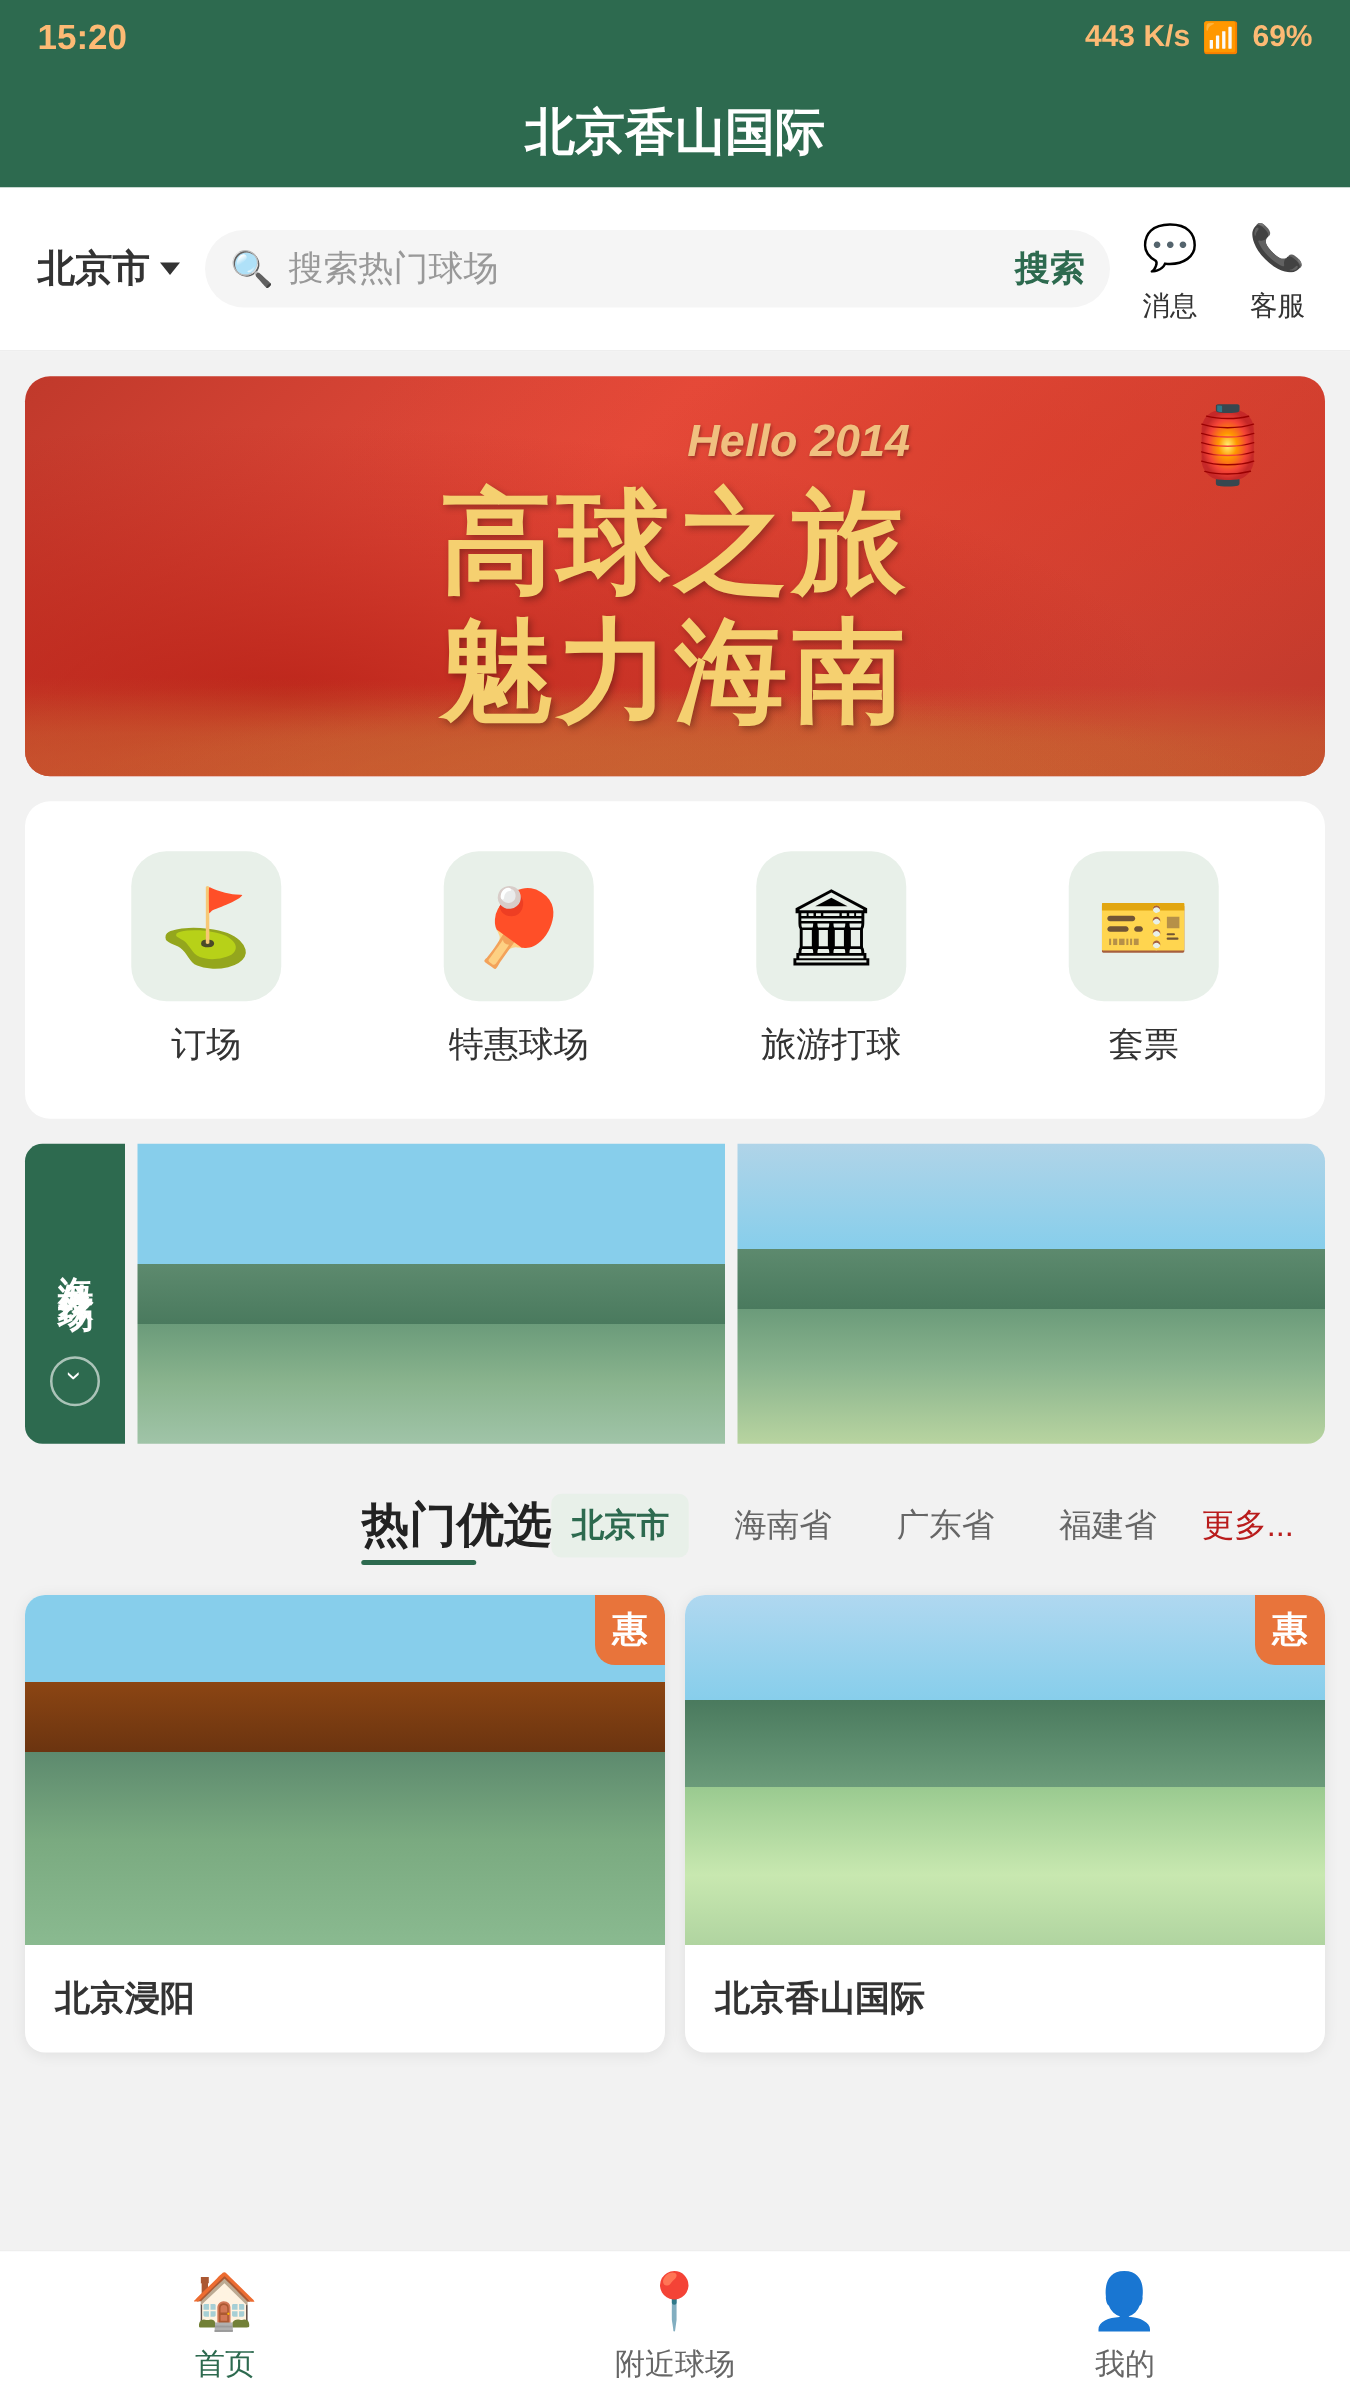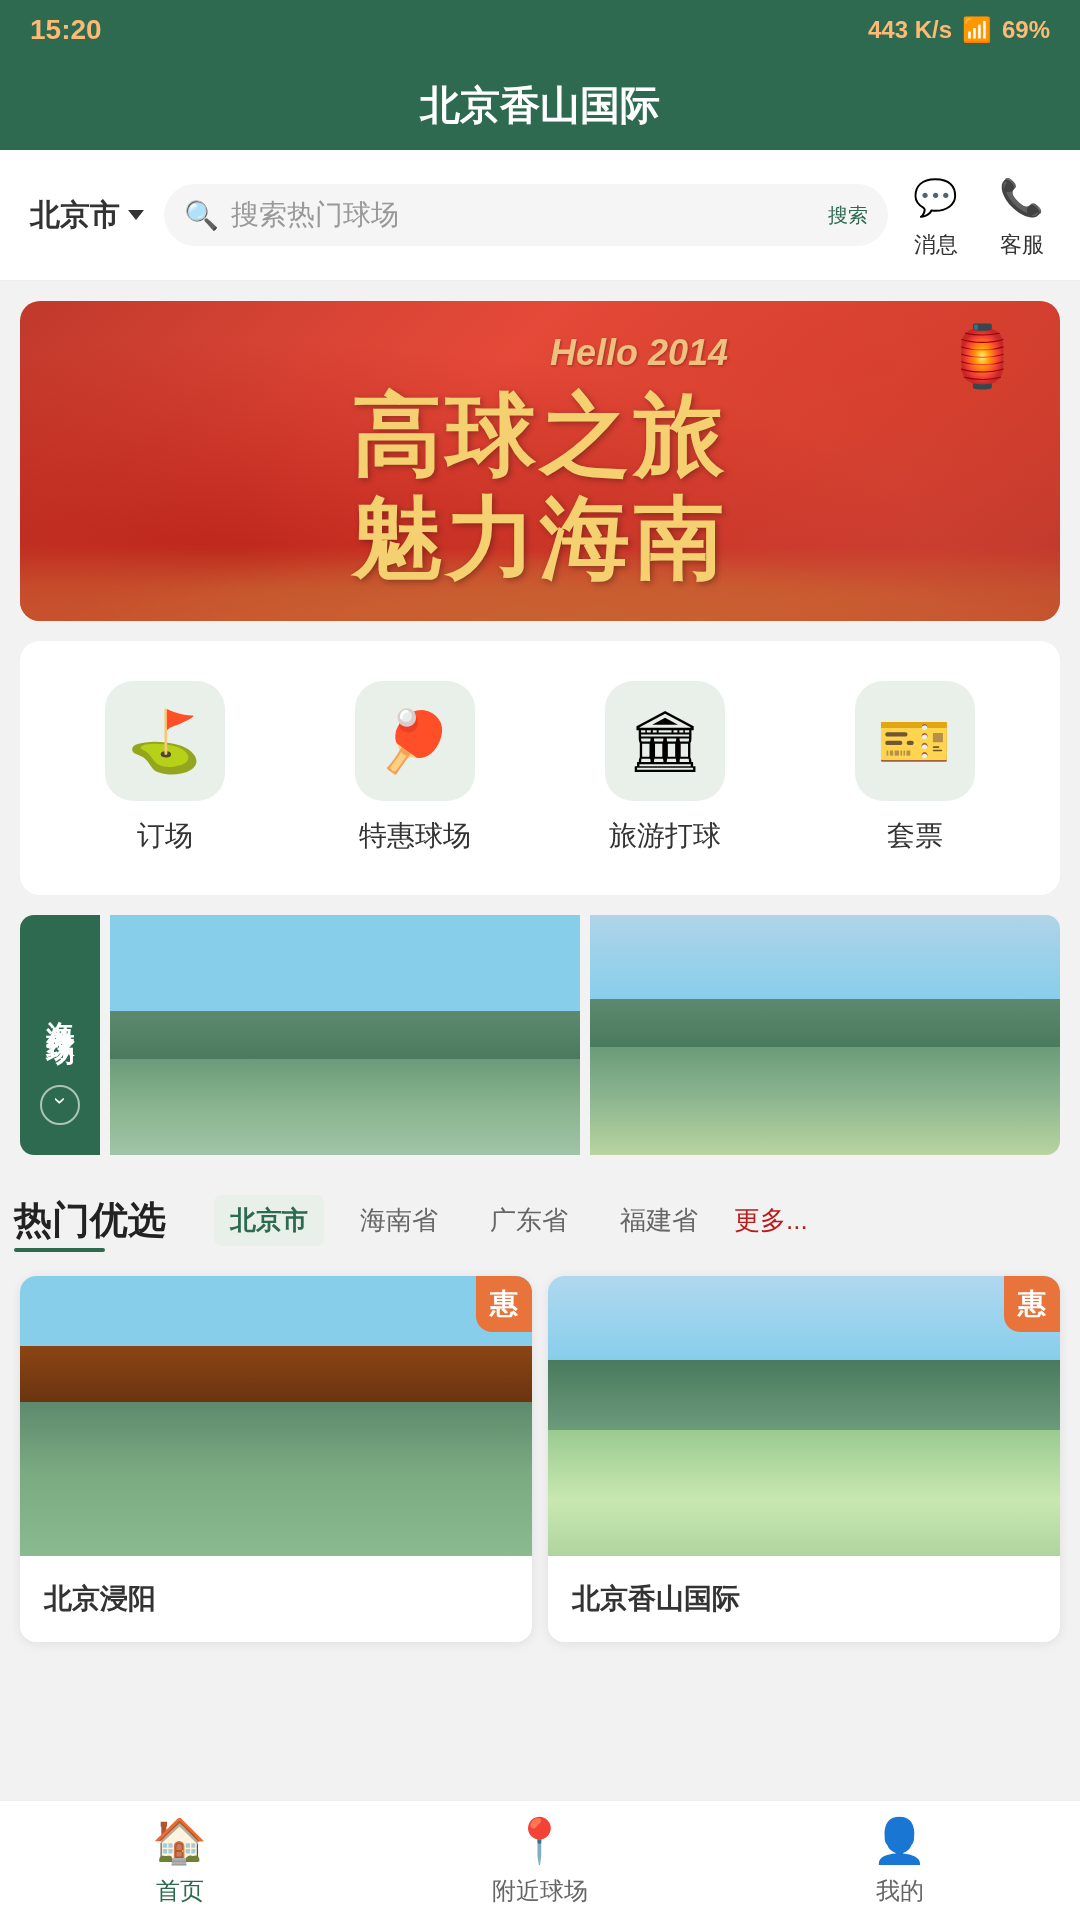--- a/index.html
+++ b/index.html
@@ -85,22 +85,22 @@
     }
     .search-placeholder {
       color: #999;
       font-size: 28px;
       flex: 1;
     }
     .search-btn {
       background: none;
       border: none;
       color: #2d6a4f;
-      font-size: 20px;
-      font-weight: 400;
+      font-size: 28px;
+      font-weight: 700;
       cursor: pointer;
     }
     .header-icons {
       display: flex;
       gap: 30px;
       align-items: center;
     }
     .header-icon-item {
       display: flex;
       flex-direction: column;
@@ -271,23 +271,22 @@
     }
     .golf-img-2 {
       background:
         linear-gradient(180deg, #b0d4e8 0%, #87CEEB 35%, #5d8a6e 35%, #4a7a5e 55%, #6b9b7a 55%, #8ab48e 75%, #b8d4a0 100%);
     }
 
     
     .section-header {
       display: flex;
       align-items: center;
-      justify-content: flex-start;
-      padding: 20px 14px 10px;
-      gap: 48px;
+      justify-content: flex-end;
+      padding: 20px 45px 10px;
     }
     .section-title {
       font-size: 38px;
       font-weight: 700;
       color: #222;
       position: relative;
     }
     .section-title::after {
       content: '';
       position: absolute;

